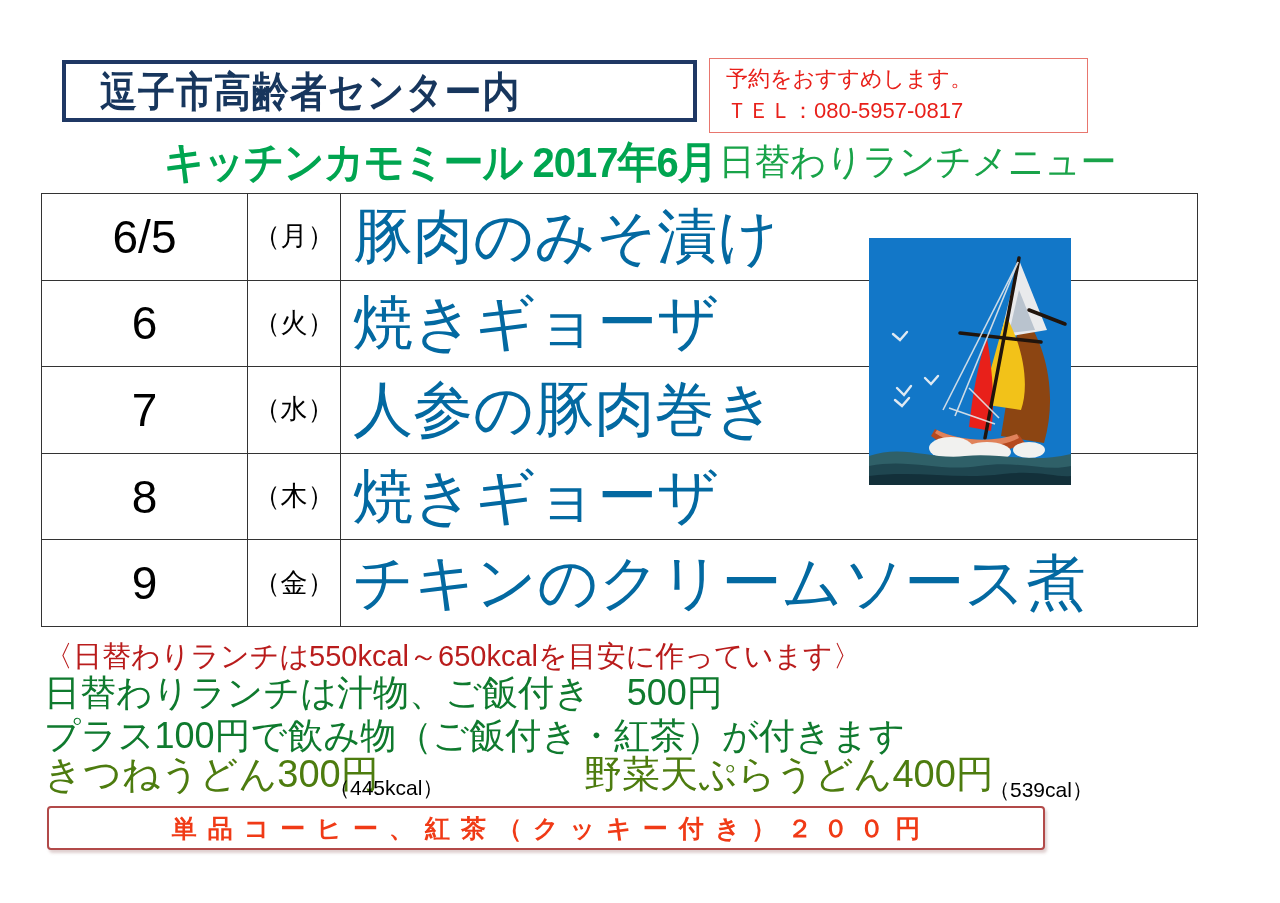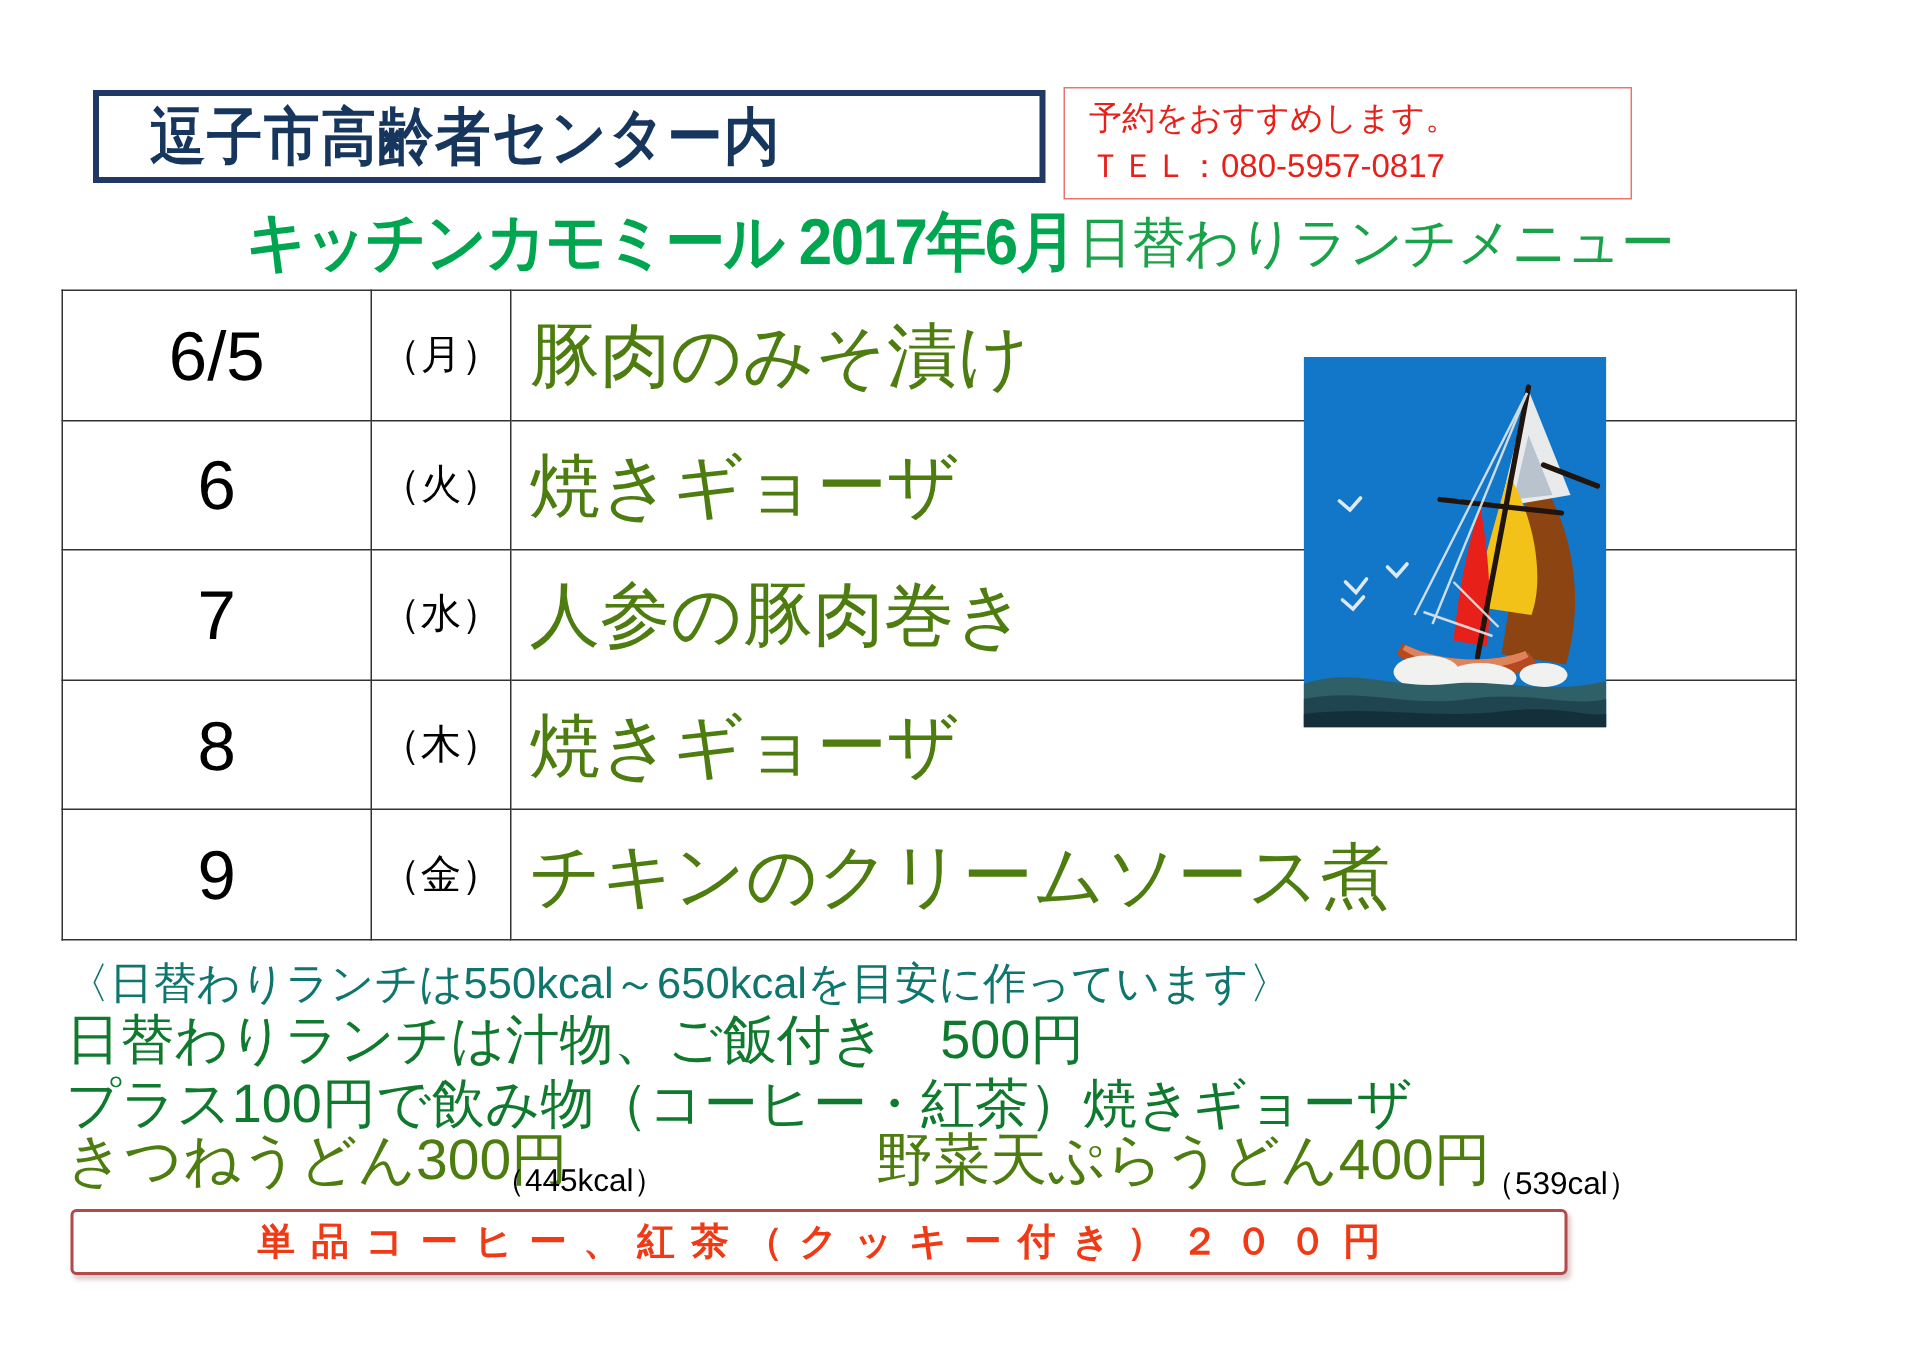--- a/index.html
+++ b/index.html
@@ -111,23 +111,23 @@
     font-size: 46px;
     line-height: 1;
     color: #000;
   }
   .day-text {
     font-size: 27px;
     line-height: 1;
     color: #000;
   }
   .dish-text {
-    font-size: 47px;
-    line-height: 1;
-    color: #4d7c0f;
+    font-size: 60px;
+    line-height: 1;
+    color: #0369a1;
     padding-left: 12px;
     white-space: nowrap;
     display: inline-block;
   }
 
   
   #sailboat {
     position: absolute;
     left: 869px;
     top: 238px;
@@ -138,21 +138,21 @@
   #sailboat svg { display: block; }
 
   
   #notes {
     position: absolute;
     left: 44px;
     top: 640px;
     width: 1200px;
   }
   .note-kcal {
-    color: #0f766e;
+    color: #b91c1c;
     font-size: 29px;
     line-height: 1.12;
     white-space: nowrap;
   }
   .note-green {
     color: #0f7a2e;
     font-size: 36px;
     line-height: 1.18;
     white-space: nowrap;
   }
@@ -301,21 +301,21 @@
 
     <path d="M0 218 C 34 206, 62 222, 96 218 C 130 214, 160 226, 202 216 L 202 247 L 0 247 Z" fill="#2f6068"></path>
     <path d="M0 228 C 40 220, 70 234, 110 228 C 150 222, 176 234, 202 228 L 202 247 L 0 247 Z" fill="#1f4650"></path>
     <path d="M0 238 C 48 232, 88 242, 134 236 C 170 232, 188 240, 202 238 L 202 247 L 0 247 Z" fill="#13303a"></path>
   </svg>
 </div>
 
 <div id="notes">
   <div class="note-kcal">〈日替わりランチは550kcal～650kcalを目安に作っています〉</div>
   <div class="note-green">日替わりランチは汁物、ご飯付き　500円</div>
-  <div class="note-green">プラス100円で飲み物（コーヒー・紅茶）焼きギョーザ</div>
+  <div class="note-green">プラス100円で飲み物（ご飯付き・紅茶）が付きます</div>
 </div>
 
 <div id="udon-line">
   <span class="udon-name" id="udon-1">きつねうどん300円</span>
   <span class="udon-kcal" id="udon-1-kcal">（445kcal）</span>
   <span class="udon-name" id="udon-2">野菜天ぷらうどん400円</span>
   <span class="udon-kcal" id="udon-2-kcal">（539cal）</span>
 </div>
 
 <div id="drink-box">

